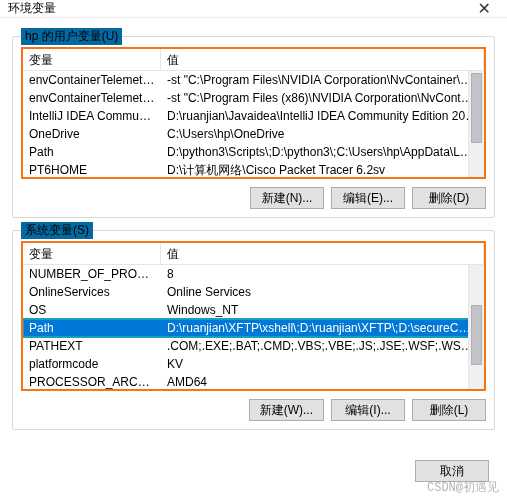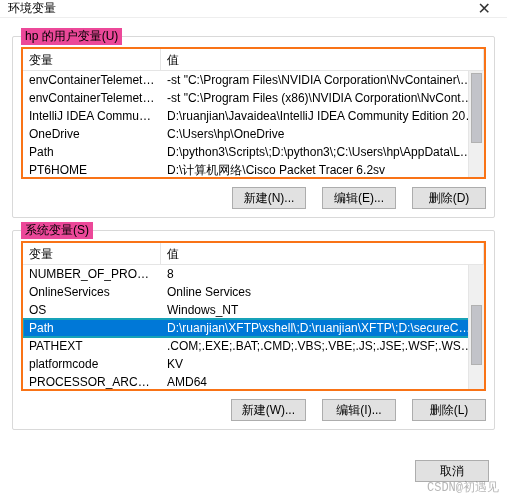--- a/index.html
+++ b/index.html
@@ -2,36 +2,36 @@
 <html><head>
 <meta charset="utf-8">
 <style>
   * { box-sizing: border-box; font-family: "Microsoft YaHei", "Segoe UI", sans-serif; font-size: 12px; }
   body { margin: 0; background: #fff; width: 507px; height: 500px; position: relative; }
   .titlebar { height: 18px; display: flex; align-items: center; padding: 0 8px; border-bottom: 1px solid #eee; }
   .titlebar .title { flex: 1; }
   .titlebar .close { font-size: 16px; padding: 4px 8px; color: #333; }
   .dialog-body { padding: 6px 12px 10px 12px; }
   .group { border: 1px solid #d9d9d9; border-radius: 2px; margin: 12px 0 6px 0; padding: 10px 8px 8px 8px; position: relative; }
-  .group-label { position: absolute; top: -9px; left: 8px; background: #ec4899; padding: 0 4px; color: #000; }
+  .group-label { position: absolute; top: -9px; left: 8px; background: #0369a1; padding: 0 4px; color: #000; }
   .table-wrap { border: 2px solid #f97316; height: 132px; overflow: hidden; background: #fff; position: relative; }
   .table-wrap.sys { height: 150px; }
   .thead { display: flex; background: #fff; border-bottom: 1px solid #e5e5e5; height: 22px; }
   .th { padding: 3px 6px; color: #000; border-right: 1px solid #e5e5e5; }
   .th.name { width: 138px; }
   .th.val { flex: 1; }
   .scrollbar { position: absolute; right: 0; top: 22px; bottom: 0; width: 16px; background: #f0f0f0; border-left: 1px solid #e5e5e5; }
   .scrollbar .thumb { background: #c2c3c9; border: 1px solid #b1b1b1; position: absolute; left: 2px; right: 2px; }
   .rows { height: calc(100% - 22px); overflow: hidden; }
   .row { display: flex; height: 18px; line-height: 18px; white-space: nowrap; overflow: hidden; }
   .cell-name { width: 138px; padding: 0 6px; overflow: hidden; text-overflow: ellipsis; }
   .cell-val { flex: 1; padding: 0 6px; overflow: hidden; text-overflow: ellipsis; }
   .row.sel { background: #0078d7; color: #fff; }
   .row.sel.highlight { outline: 2px solid #17a2b8; outline-offset: -1px; }
-  .btn-row { display: flex; justify-content: flex-end; gap: 16px; margin-top: 8px; }
+  .btn-row { display: flex; justify-content: flex-end; gap: 7px; margin-top: 8px; }
   .btn { min-width: 74px; height: 22px; border: 1px solid #adadad; background: #e1e1e1; padding: 0 10px; display: inline-flex; align-items: center; justify-content: center; cursor: default; }
   .footer { display: flex; justify-content: flex-end; gap: 12px; padding: 14px 18px; }
   .btn.primary { outline: 1px solid #0078d7; }
   .watermark { position: absolute; right: 8px; bottom: 4px; color: rgba(120,120,120,0.55); font-size: 12px; font-family: Liberation Mono, monospace; }
 </style>
 </head>
 <body>
 
 <div class="titlebar">
   <span class="title">环境变量</span>

